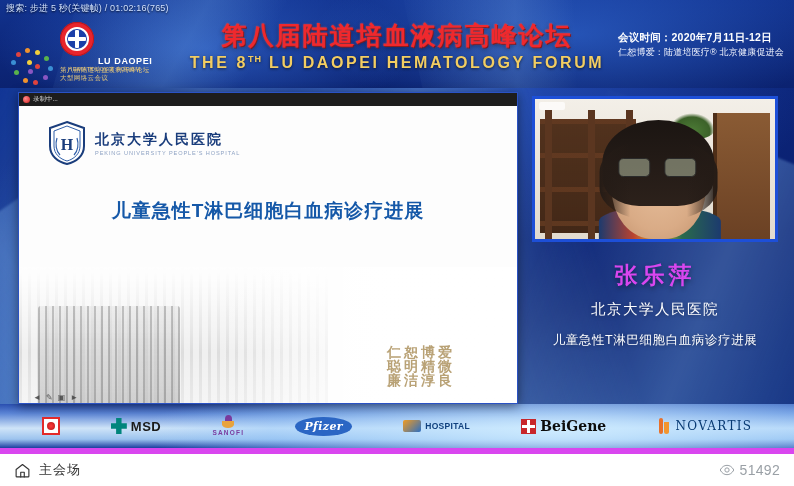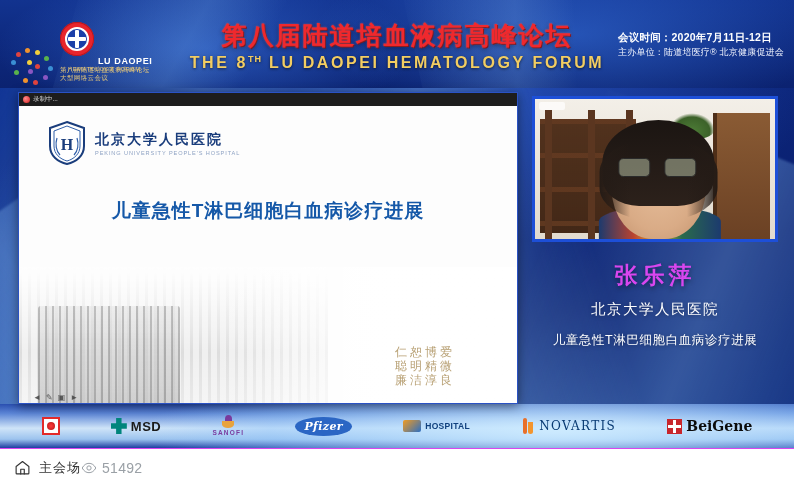--- a/index.html
+++ b/index.html
@@ -160,21 +160,21 @@
     position:absolute; left:0; right:0; top:92px; text-align:center;
     font-size:19px; font-weight:bold; color:#1558a8; letter-spacing:1px;
   }
   .slide-author {
     position:absolute; left:0; right:0; top:152px; text-align:center;
     font-size:14px; color:#4c7bb8; letter-spacing:1px;
   }
   .motto {
     position:absolute; right:62px; bottom:18px; text-align:right;
     font-family:"DejaVu Serif","Liberation Serif",serif;
-    color:#b9a276; font-size:12px; line-height:14px; letter-spacing:3px;
+    color:#b9a276; font-size:14px; line-height:14px; letter-spacing:3px;font-weight:bold;
   }
   .slide-tools {
     position:absolute; left:14px; bottom:3px; display:flex; align-items:center; gap:5px;
     opacity:.85;
   }
   .slide-tools span { font-size:8px; color:#444; }
 
   
   .speaker {
     position:absolute; left:526px; top:92px; width:258px; height:312px; z-index:25;
@@ -283,22 +283,22 @@
   .mark-beigene::after{ content:""; position:absolute; left:1px; top:6px; width:13px; height:3px; background:#fff;}
   .beigene-txt { font-size:14px; color:#0c0c0c; font-family:"DejaVu Serif","Liberation Serif",serif; font-weight:bold; }
   .mark-nov { width:14px; height:16px; position:relative; }
   .mark-nov::before{ content:""; position:absolute; left:2px; top:0; width:4px; height:16px; background:#e8702a; border-radius:2px;}
   .mark-nov::after{ content:""; position:absolute; left:7px; top:4px; width:5px; height:12px; background:#f3952e; border-radius:0 0 3px 3px;}
   .nov-txt { font-size:12px; color:#083a73; font-family:"DejaVu Serif","Liberation Serif",serif; letter-spacing:1.3px; }
 
   
   .bottombar {
     position:absolute; left:0; bottom:0; width:794px; height:38px; z-index:50;
-    background:#ffffff; border-top:1px solid #d946ef;
-    display:flex; align-items:center; 
+    background:#ffffff; border-top:6px solid #d946ef;
+    display:flex; align-items:center; justify-content:space-between;
     padding:0 14px;
   }
   .bb-left { display:flex; align-items:center; gap:8px; }
   .bb-left .label { font-size:13px; color:#333; letter-spacing:1px; }
   .bb-right { display:flex; align-items:center; gap:5px; color:#9aa0a6; }
   .bb-right .count { font-size:14px; color:#9aa0a6; letter-spacing:.3px; }
   svg { display:block; }
 </style>
 </head>
 <body>
@@ -347,24 +347,25 @@
           <div>第八届陆道培血液病高峰论坛</div>
           <div>大型网络云会议</div>
         </div>
       </div>
 
       <div class="title-cn">第八届陆道培血液病高峰论坛</div>
       <div class="title-en"><span>THE 8</span><sup>TH</sup> <span>LU DAOPEI HEMATOLOGY FORUM</span></div>
 
       <div class="banner-meta">
         <div class="m1">会议时间：2020年7月11日-12日</div>
-        <div class="m2">主办单位：陆道培医疗®  北京健康促进会</div>
+        <div class="m2">仁恕博爱：陆道培医疗®  北京健康促进会</div>
       </div>
     </div>
 
+    <div class="seekbar-status">搜索: 步进 5 秒(关键帧) / 01:02:16(765)</div>
 
     <div class="slide-wrap">
       <div class="slide-topbar">
         <span class="rec-dot"></span>
         <span class="rec-label">录制中...</span>
       </div>
 
       <div class="slide">
         <div class="slide-photo"></div>
         <div class="slide-photo-fade"></div>
@@ -440,26 +441,26 @@
         <span class="sanofi-txt">SANOFI</span>
       </span>
       <span class="sp-logo">
         <span class="pfizer">Pfizer</span>
       </span>
       <span class="sp-logo">
         <span class="mark-sc"></span>
         <span class="sc-txt">HOSPITAL</span>
       </span>
       <span class="sp-logo">
+        <span class="mark-beigene"></span>
+        <span class="beigene-txt">BeiGene</span>
+      </span>
+      <span class="sp-logo">
         <span class="mark-nov"></span>
         <span class="nov-txt">NOVARTIS</span>
-      </span>
-      <span class="sp-logo">
-        <span class="mark-beigene"></span>
-        <span class="beigene-txt">BeiGene</span>
       </span>
     </div>
   </div>
 
   <div class="bottombar">
     <div class="bb-left">
       <span>
         <svg width="17" height="17" viewBox="0 0 24 24" fill="none" stroke="#333" stroke-width="1.6" stroke-linecap="round" stroke-linejoin="round">
           <path d="M3 10.5 L12 3.5 L21 10.5 V20 a1 1 0 0 1 -1 1 H4 a1 1 0 0 1 -1 -1 Z"></path>
           <path d="M9.5 21 V14.5 h5 V21"></path>

